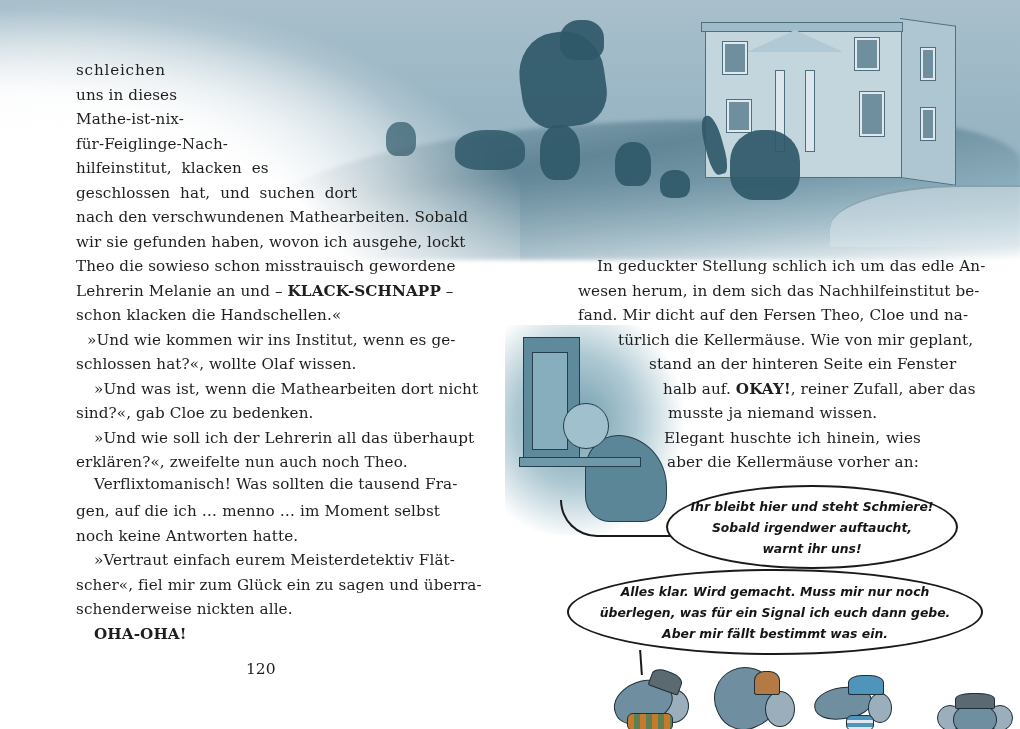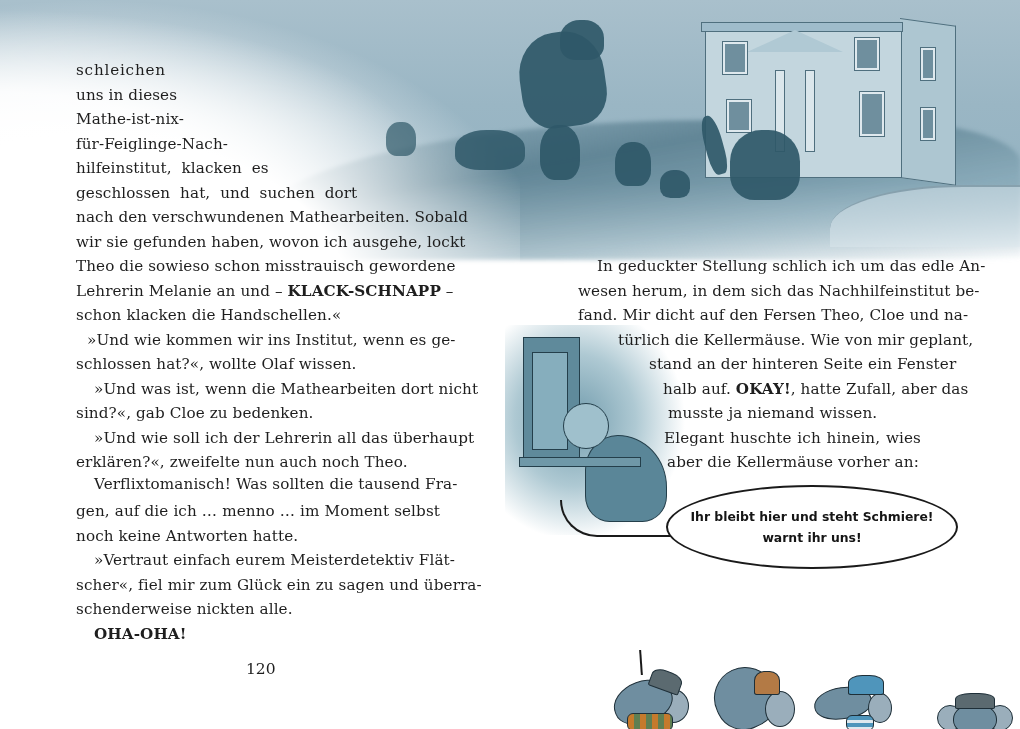--- a/index.html
+++ b/index.html
@@ -77,21 +77,21 @@
     }
     .j { text-align: justify; text-align-last: justify; }
     .b { font-weight: bold; }
     .page-number { position: absolute; left: 246px; top: 660px; font-size: 15.5px; }
 
     
     .bubble {
       position: absolute; background: #ffffff; border: 2px solid #1a1a1a; border-radius: 50%;
       font-family: "DejaVu Sans", "Liberation Sans", sans-serif; font-weight: bold;
       font-size: 12.4px; line-height: 21px; text-align: center; color: #151515;
-      display: flex; flex-direction: column; justify-content: center; align-items: center;
+      display: flex; flex-direction: column; justify-content: center; align-items: center; font-style: italic;
     }
     .bubble-1 { left: 666px; top: 485px; width: 288px; height: 80px; }
     .bubble-2 { left: 567px; top: 569px; width: 412px; height: 82px; }
     .tail-1 {
       position: absolute; left: 560px; top: 500px; width: 112px; height: 35px;
       border: 2px solid #1a1a1a; border-top: none; border-right: none; border-radius: 0 0 0 60px;
     }
     .tail-2 { position:absolute; left: 640px; top: 650px; width: 2px; height: 25px; background:#1a1a1a; transform: rotate(-4deg); }
 
     
@@ -172,30 +172,36 @@
     <div class="boy-head"></div>
     <div class="window-sill"></div>
   </div>
 
   <div>
     <div class="line j" style="left:597px;top:254px;width:346px">In geduckter Stellung schlich ich um das edle An-</div>
     <div class="line j" style="left:578px;top:279px;width:365px">wesen herum, in dem sich das Nachhilfeinstitut be-</div>
     <div class="line j" style="left:578px;top:303px;width:365px">fand. Mir dicht auf den Fersen Theo, Cloe und na-</div>
     <div class="line j" style="left:618px;top:328px;width:325px">türlich die Kellermäuse. Wie von mir geplant,</div>
     <div class="line j" style="left:649px;top:352px;width:294px">stand an der hinteren Seite ein Fenster</div>
-    <div class="line j" style="left:663px;top:377px;width:280px"><span>halb auf. </span><span class="b">OKAY!</span><span>, hatte Zufall, aber das</span></div>
+    <div class="line j" style="left:663px;top:377px;width:280px"><span>halb auf. </span><span class="b">OKAY!</span><span>, reiner Zufall, aber das</span></div>
     <div class="line" style="left:668px;top:401px">musste ja niemand wissen.</div>
     <div class="line j" style="left:664px;top:426px;width:257px">Elegant huschte ich hinein, wies</div>
     <div class="line" style="left:667px;top:450px">aber die Kellermäuse vorher an:</div>
   </div>
 
   <div class="tail-1"></div>
   <div class="bubble bubble-1">
     <div>Ihr bleibt hier und steht Schmiere!</div>
+    <div>Sobald irgendwer auftaucht,</div>
     <div>warnt ihr uns!</div>
+  </div>
+  <div class="bubble bubble-2">
+    <div>Alles klar. Wird gemacht. Muss mir nur noch</div>
+    <div>überlegen, was für ein Signal ich euch dann gebe.</div>
+    <div>Aber mir fällt bestimmt was ein.</div>
   </div>
   <div class="tail-2"></div>
 
   <div class="mouse" style="left:605px;width:90px;height:60px">
     <div class="m-ear" style="left:52px;top:20px;width:30px;height:32px"></div>
     <div class="m-head" style="left:8px;top:12px;width:58px;height:40px;transform:rotate(-20deg)"></div>
     <div class="m-hat" style="left:45px;top:2px;width:30px;height:18px;background:#5b6a70;transform:rotate(20deg)"></div>
     <div class="m-scarf" style="left:22px;top:44px;width:44px;height:16px;background:repeating-linear-gradient(90deg,#c57a2c 0 6px,#5f7f52 6px 12px)"></div>
   </div>
   <div class="mouse" style="left:710px;width:90px;height:72px">

